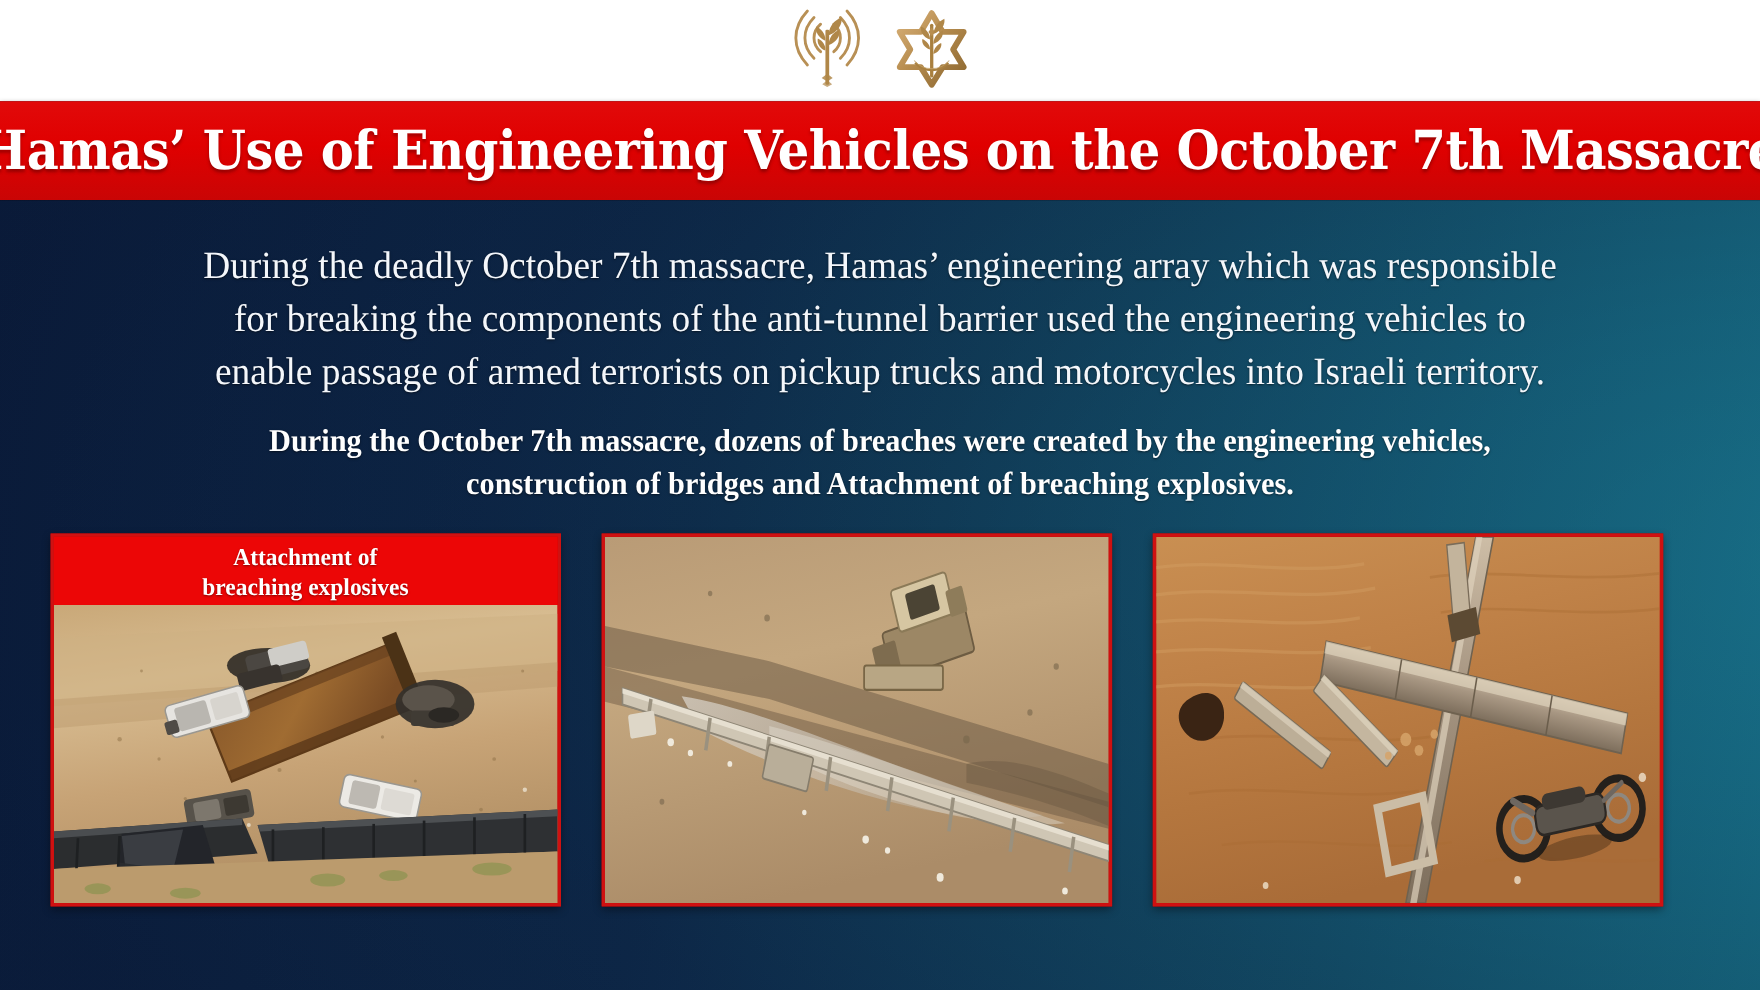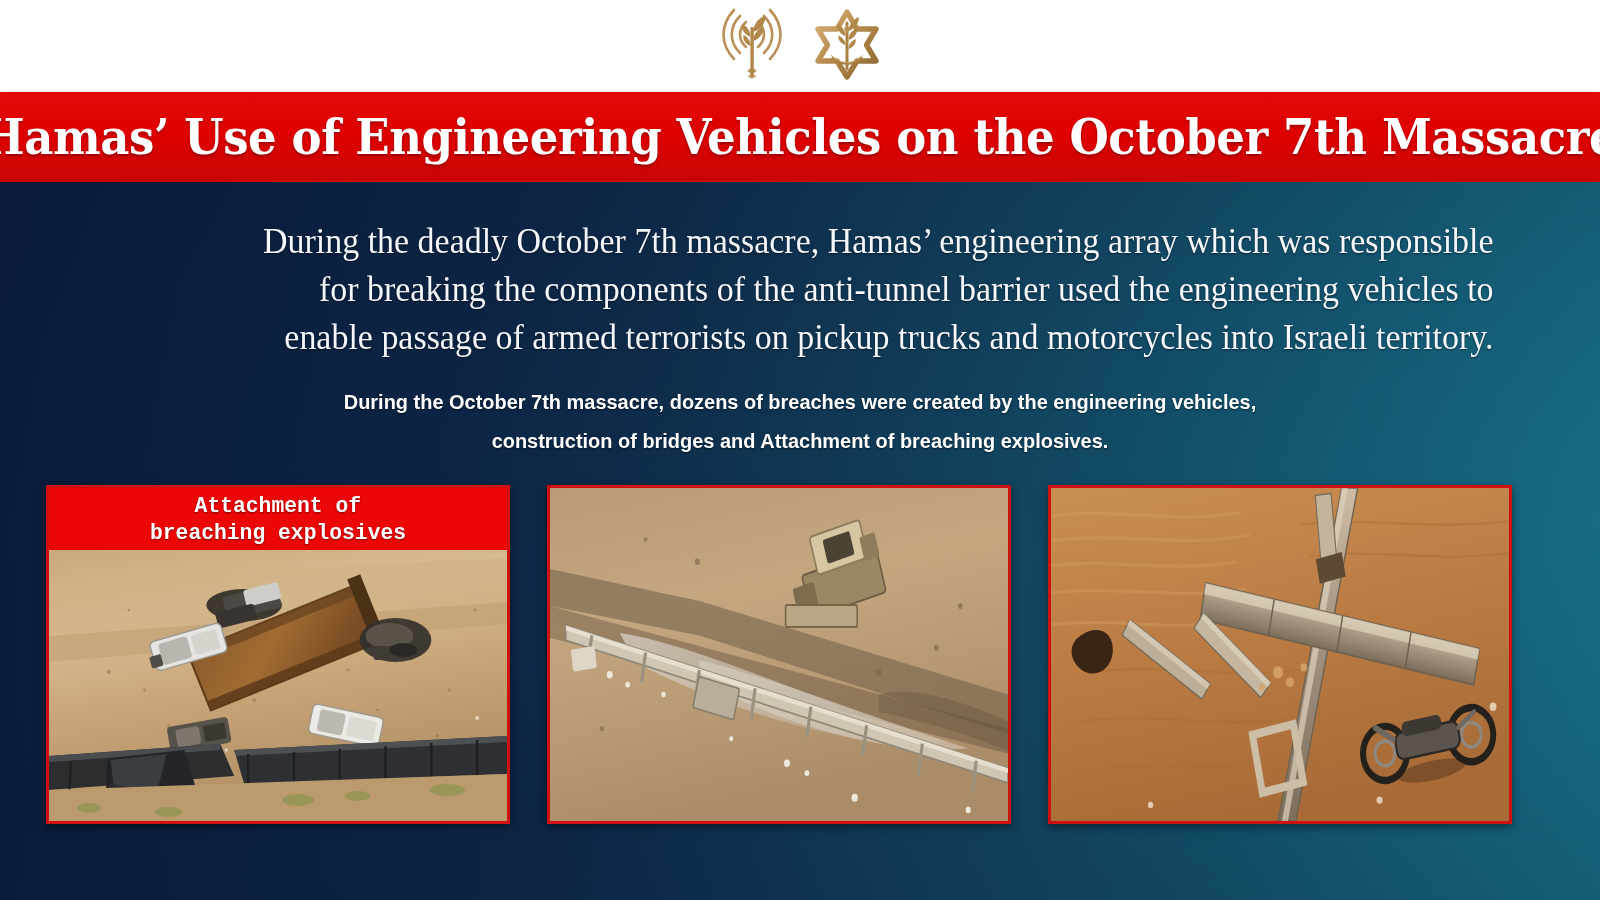--- a/index.html
+++ b/index.html
@@ -43,34 +43,34 @@
     position:absolute; top:182px; left:0; width:1600px; height:718px;
     background:
       radial-gradient(115% 135% at 112% 46%, #0d4254 0%, #0a3344 26%, #08202f 52%, #061325 74%, #050e1f 100%),
       linear-gradient(100deg,#050d1d 0%,#071527 40%,#0a2d3e 78%,#0c4050 100%);
     background-blend-mode:screen, normal;
   }
 
   
   .para-main {
     position:absolute; top:36px; left:50%; transform:translateX(-50%);
-    width:1430px; text-align:right;
+    width:1430px; text-align:center;
     font-family:"Liberation Serif", serif;
     font-size:35px; line-height:48px; color:#f4f7fb;
     text-shadow:0 1px 2px rgba(0,0,0,.55);
   }
   .para-main .ln { display:block; transform:scaleX(.97); }
 
   
   .para-bold {
     position:absolute; top:200px; left:50%; transform:translateX(-50%);
     width:1530px; text-align:center;
-    font-family:Liberation Sans, sans-serif;
+    font-family:Liberation Serif, serif;
     font-weight:700;
-    font-size:21px; line-height:39px; color:#ffffff;
+    font-size:29px; line-height:39px; color:#ffffff;
     text-shadow:0 1px 2px rgba(0,0,0,.55);
   }
   .para-bold .ln { display:block; transform:scaleX(.95); }
 
   
   .cards {
     position:absolute; top:303px; left:46px;
     width:1466px; height:339px;
     display:flex; justify-content:space-between;
   }
@@ -78,21 +78,21 @@
     width:464px; height:339px;
     border:3px solid #cf1111;
     background:#c60000;
     display:flex; flex-direction:column;
     box-shadow:0 3px 8px rgba(0,0,0,.45);
   }
   .card-caption {
     height:62px; flex:0 0 62px;
     background:#ec0606;
     color:#fff;
-    font-family:Liberation Mono, monospace;
+    font-family:Liberation Serif, serif;
     font-weight:700;
     font-size:22px; line-height:27px;
     display:flex; flex-direction:column; align-items:center; justify-content:center;
     text-align:center;
     text-shadow:0 1px 2px rgba(0,0,0,.45);
     padding-top:2px;
   }
   .card-caption .cl { display:block; transform:scaleX(.97); }
   .photo { flex:1 1 auto; position:relative; overflow:hidden; }
   .photo svg { display:block; width:100%; height:100%; }

